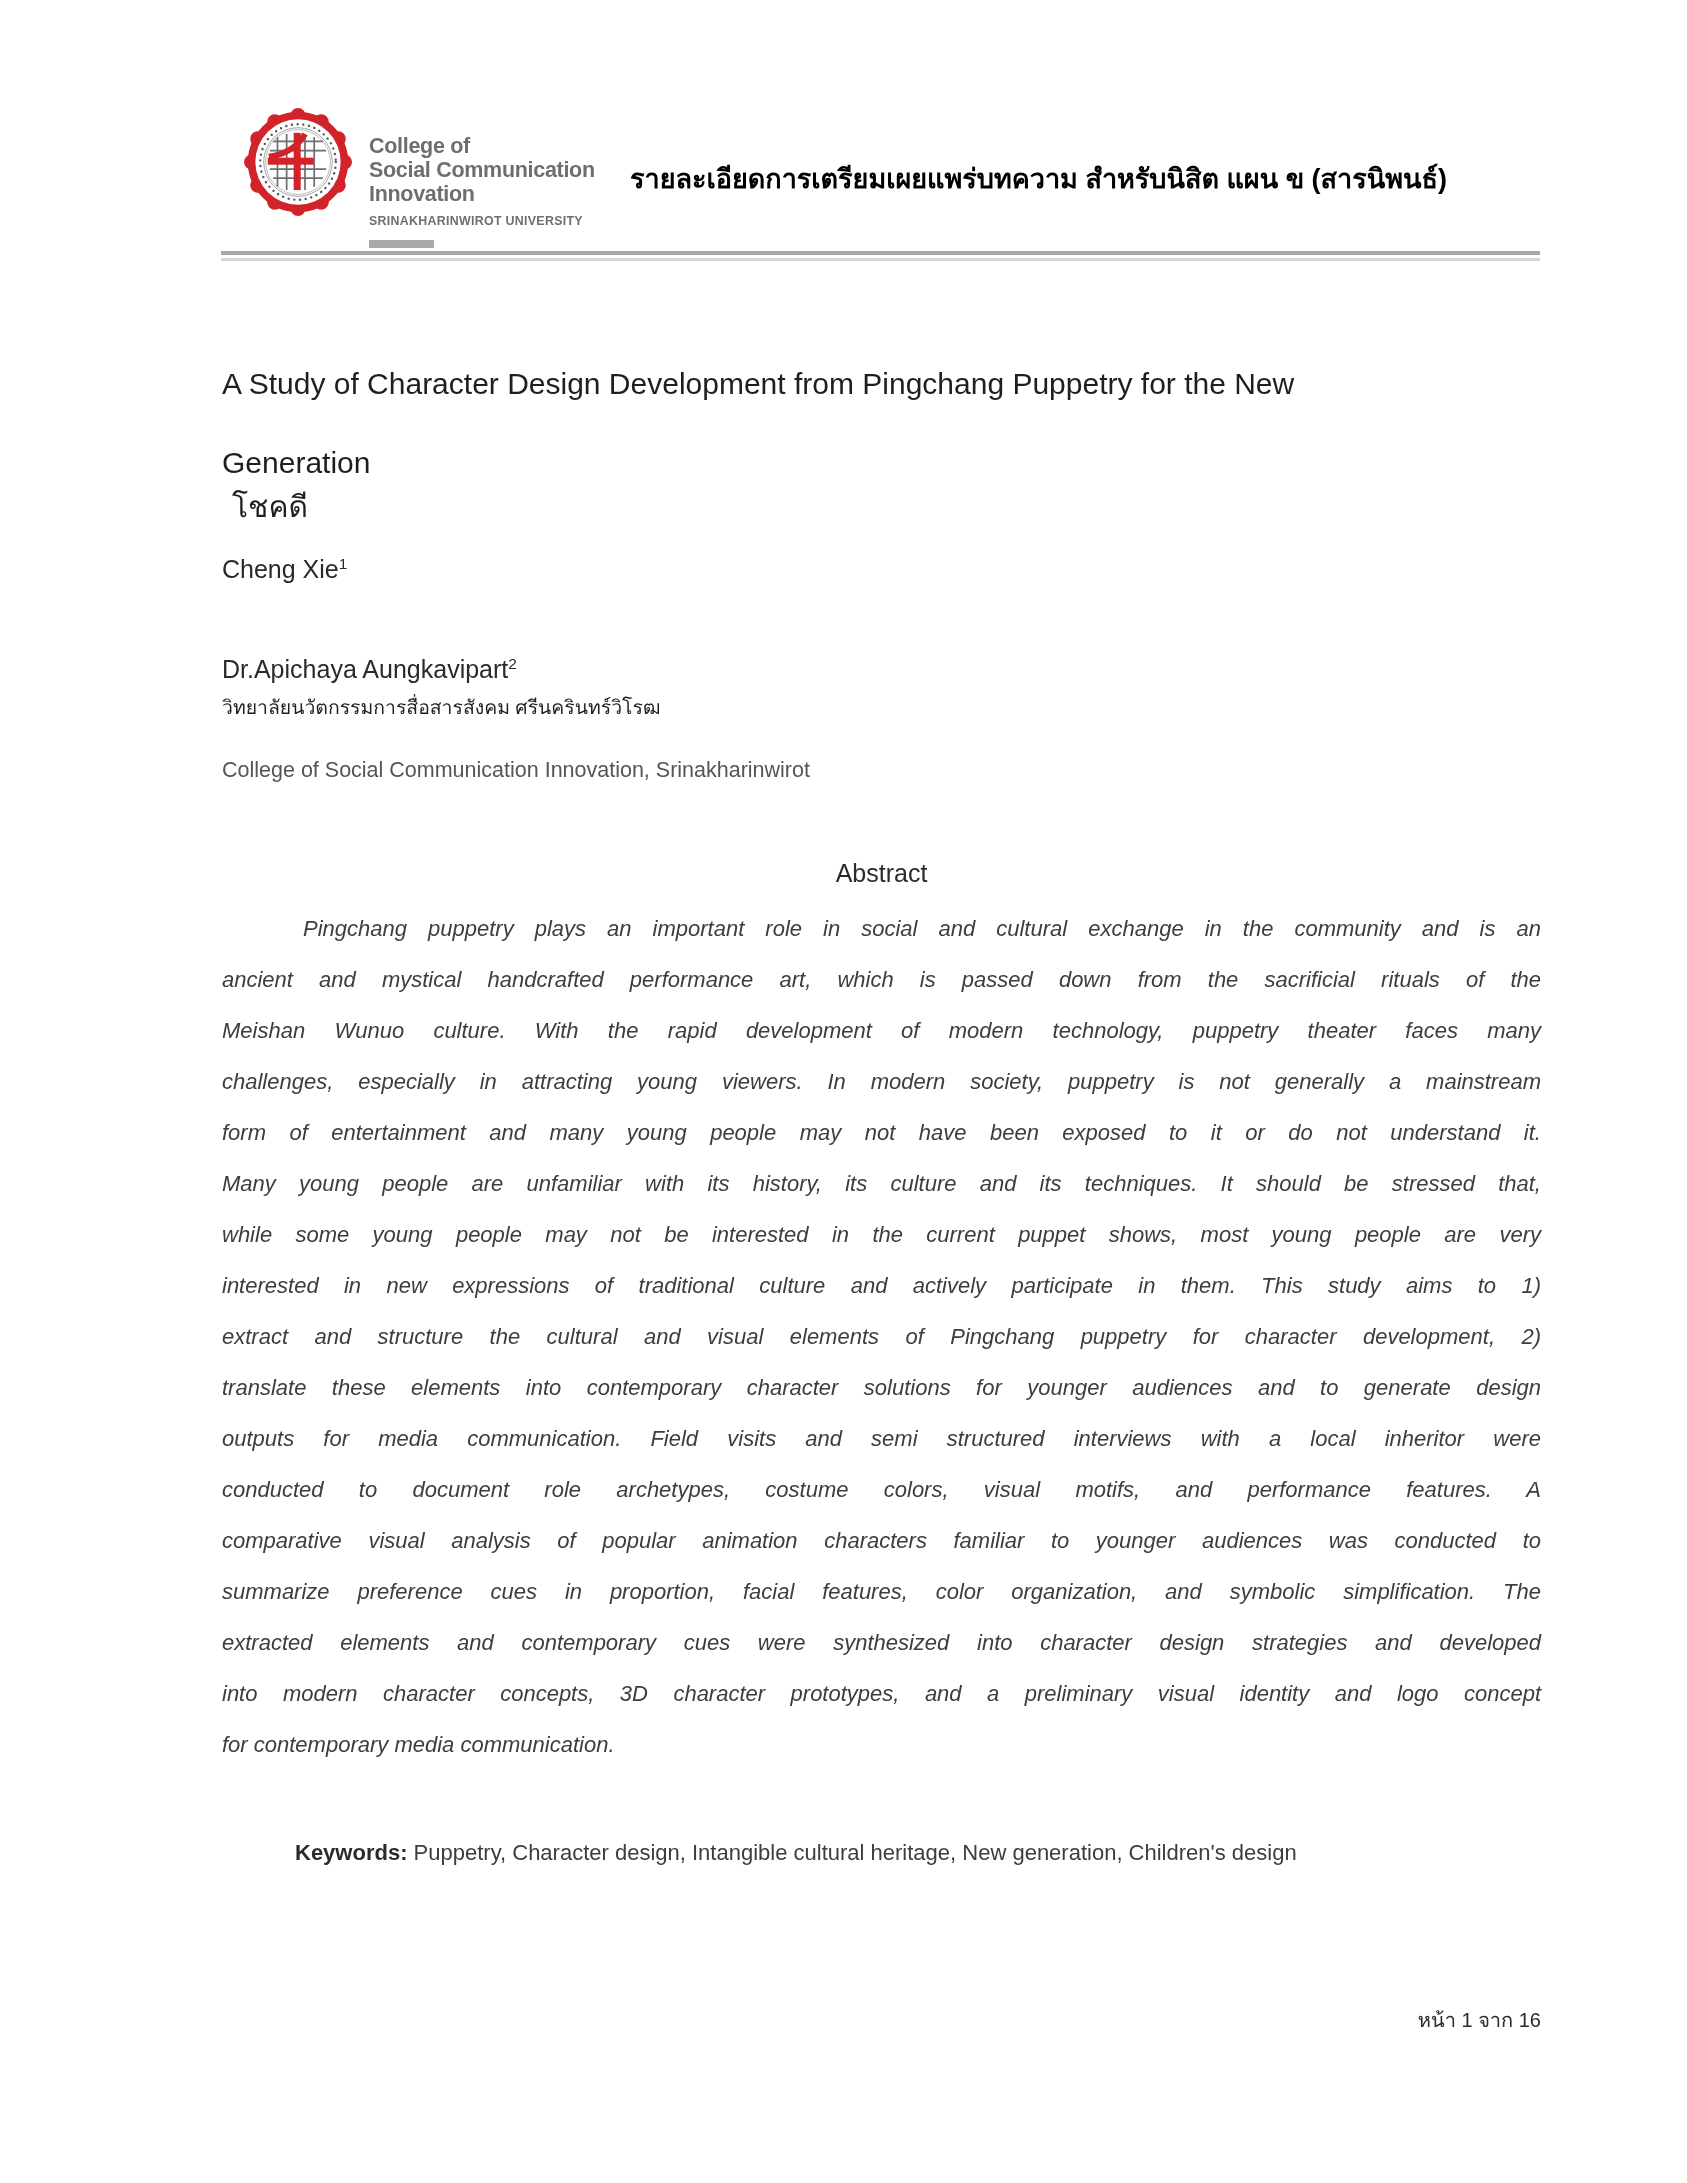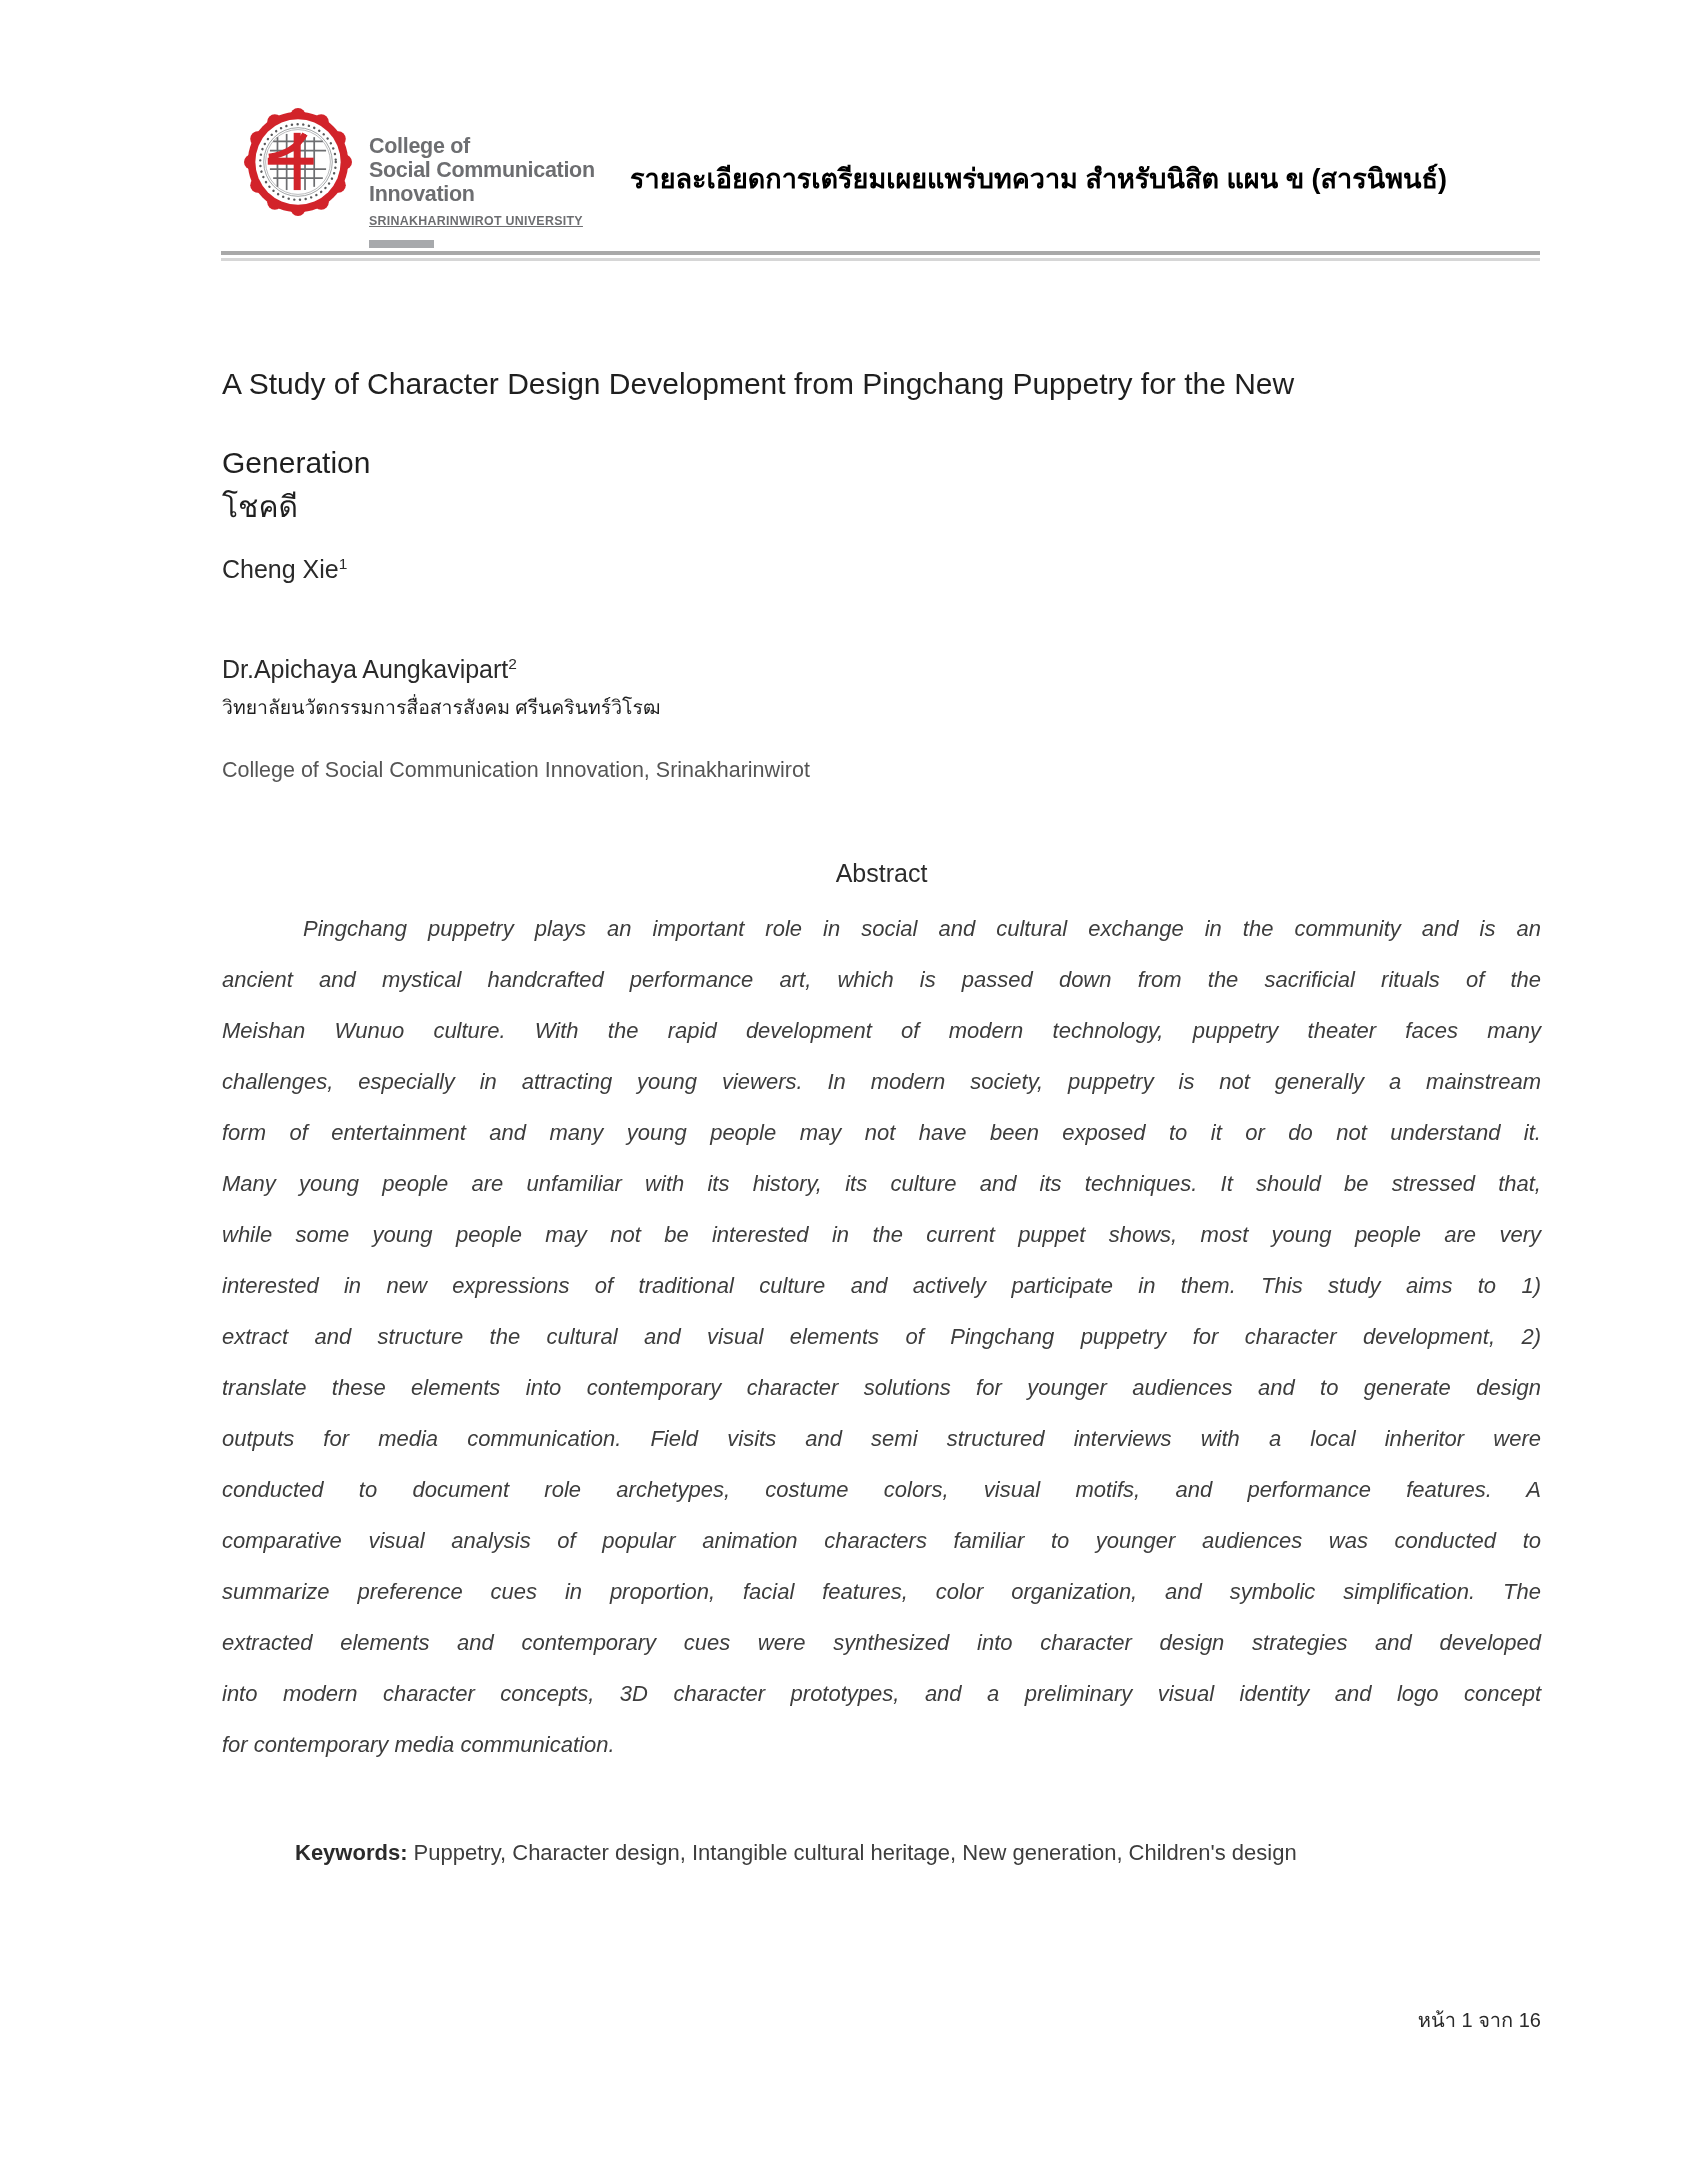--- a/index.html
+++ b/index.html
@@ -11,30 +11,30 @@
     font-family:"Liberation Sans","DejaVu Sans",sans-serif;
     color:#2e2e2e;
     overflow:hidden;
     margin-left:22px;
   }
   .abs{position:absolute;}
   
   .logo-seal{left:222px;top:108px;width:108px;height:108px;}
   .logo-textblock{left:347px;top:134px;color:#6d6e71;}
   .logo-line{font-size:21.5px;line-height:24px;font-weight:700;letter-spacing:-0.3px;white-space:nowrap;}
-  .logo-univ{font-size:12.4px;line-height:14px;font-weight:700;letter-spacing:0.3px;margin-top:7.5px;white-space:nowrap;text-decoration:underline;}
+  .logo-univ{font-size:12.4px;line-height:14px;font-weight:700;letter-spacing:0.3px;margin-top:7.5px;white-space:nowrap;}
   .logo-bar{width:65px;height:8px;background:#a7a9ac;margin-top:12px;}
   .doc-label{left:608px;top:163px;width:910px;font-size:27px;line-height:33px;font-weight:700;color:#000000;white-space:nowrap;}
   .rule-dark{left:199px;top:251px;width:1319px;height:4.3px;background:#a8a8a8;}
   .rule-light{left:199px;top:258px;width:1319px;height:3.2px;background:#d6d6d6;}
   
   .thai-title{left:200px;top:293px;font-size:31px;line-height:43px;color:#1f1f1f;white-space:nowrap;}
   .english-title{left:200px;top:344px;width:1319px;font-size:30px;color:#1f1f1f;}
   .english-title div{line-height:79px;white-space:nowrap;}
-  .thai-name{left:200px;top:485px;font-size:30px;line-height:43px;color:#1f1f1f;}
+  .thai-name{left:210px;top:485px;font-size:30px;line-height:43px;color:#1f1f1f;}
   .author-line{left:200px;top:552px;font-size:25px;line-height:34px;color:#2a2a2a;}
   .advisor-line{left:200px;top:652px;font-size:25px;line-height:34px;color:#2a2a2a;}
   sup{font-size:0.62em;vertical-align:super;line-height:0;}
   .affil-thai{left:200px;top:694px;font-size:19.4px;line-height:26px;color:#1f1f1f;}
   .affil-en{left:200px;top:756px;font-size:21.5px;line-height:29px;color:#555555;}
   
   .abstract-head{left:200px;top:857px;width:1319px;text-align:center;font-size:25px;line-height:32px;color:#2b2b2b;}
   .abstract-body{left:200px;top:903px;width:1319px;font-size:22px;color:#3d3d3d;font-style:italic;}
   .abstract-body div{
     line-height:51px;

